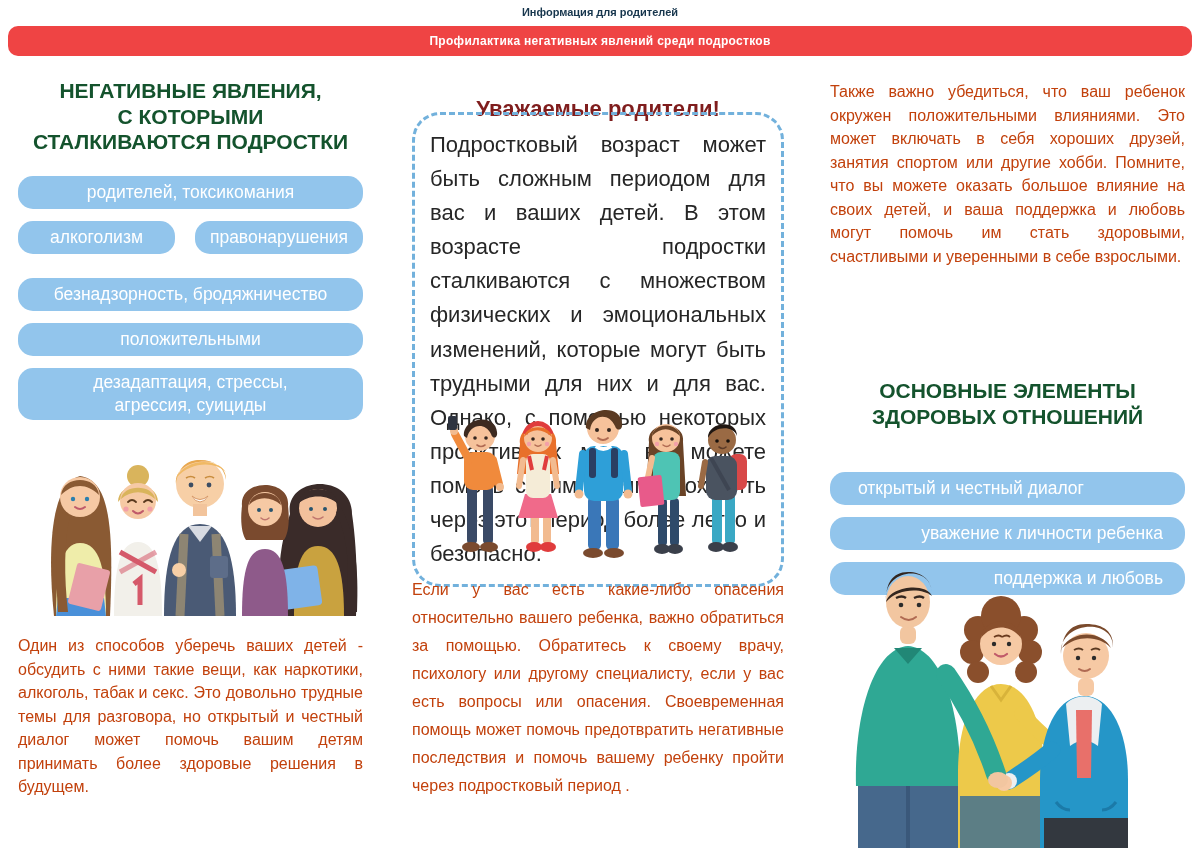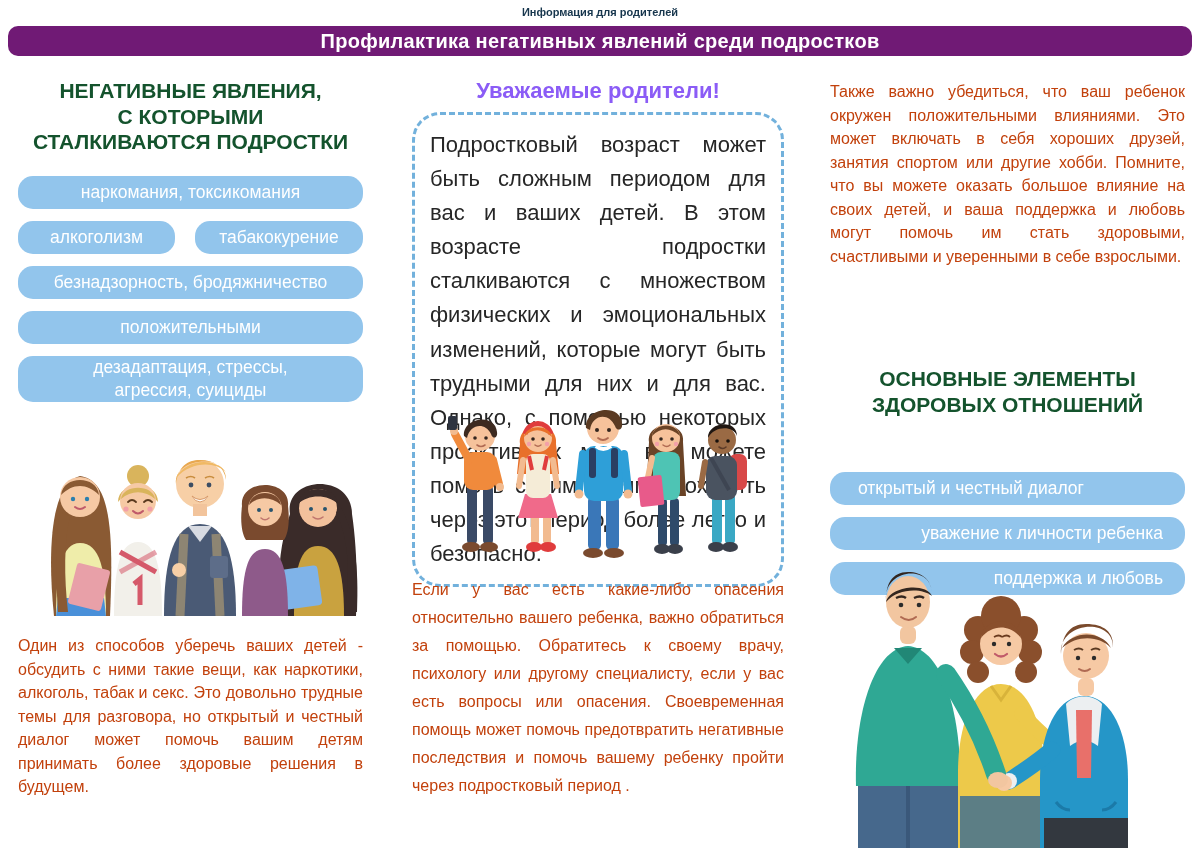--- a/index.html
+++ b/index.html
@@ -2,46 +2,46 @@
 <html lang="ru"><head>
 <meta charset="utf-8">
 <style>
   html,body{margin:0;padding:0;background:#fff;}
   .page{position:relative;width:1200px;height:848px;background:#ffffff;overflow:hidden;
         font-family:"Liberation Sans","DejaVu Sans",sans-serif;color:#2f2f2f;}
 
   
   .kicker{position:absolute;top:6px;left:0;right:0;text-align:center;
           font-size:11px;font-weight:700;color:#17364d;}
-  .banner{position:absolute;top:26px;left:8px;right:8px;height:30px;background:#701a75;
-          border-radius:10px;color:#fff;font-size:20px;font-weight:700;letter-spacing:.3px;
+  .banner{position:absolute;top:26px;left:8px;right:8px;height:30px;background:#ef4444;
+          border-radius:10px;color:#fff;font-size:12px;font-weight:700;letter-spacing:.3px;
           display:flex;align-items:center;justify-content:center;}
 
   
   .col{position:absolute;top:78px;}
   .col-left{left:18px;width:345px;height:770px;}
   .col-mid{left:412px;width:372px;height:770px;}
   .col-right{left:830px;width:355px;height:770px;}
   .abs{position:absolute;left:0;right:0;}
 
   .head-dark{margin:0;text-align:center;color:#14532d;font-size:21px;font-weight:700;line-height:1.22;}
-  .head-blue{margin:0;text-align:center;color:#8b5cf6;font-size:22px;font-weight:700;}
+  .head-blue{margin:18px;text-align:center;color:#7f1d1d;font-size:22px;font-weight:700;}
 
   .para{margin:0;text-align:justify;font-size:16px;line-height:1.47;color:#c2410c;}
   .para-mid{line-height:1.75;}
 
   
   .pill{background:#92c5ec;border-radius:15px;color:#fff;font-size:17.5px;
         height:33px;display:flex;align-items:center;justify-content:center;
         margin-bottom:12px;text-align:center;}
-  .pill-row{display:flex;gap:20px;margin-bottom:12px;}
+  .pill-row{display:flex;gap:20px;margin-bottom:24px;}
   .pill-row .pill{margin-bottom:0;}
   .half1{width:157px;}
   .half2{flex:1;}
-  .pill-tall{height:46px;margin-bottom:0;}
+  .pill-tall{height:52px;margin-bottom:0;}
   .pill-tall span{display:inline-block;max-width:235px;line-height:1.3;}
   .pill-left{justify-content:flex-start;padding-left:28px;}
   .pill-right{justify-content:flex-end;padding-right:22px;}
 
   
   .dash-box{box-sizing:border-box;border:3px dashed #72b1dc;border-radius:28px;
             padding:13px 15px;min-height:262px;}
   .dash-box p{margin:0;text-align:justify;font-size:22px;line-height:1.55;color:#262626;}
 
   .illus{display:block;}
@@ -59,28 +59,28 @@
 
   <section class="col col-left">
     <h2 class="head-dark abs" style="top:0;">
       <span style="display:block">НЕГАТИВНЫЕ ЯВЛЕНИЯ,</span>
       <span style="display:block">С КОТОРЫМИ</span>
       <span style="display:block">СТАЛКИВАЮТСЯ ПОДРОСТКИ</span>
     </h2>
 
     <div class="abs" style="top:98px;">
       <div class="pill">
-          <span>наркомания, токсикомания</span>
+          <span>родителей, токсикомания</span>
         </div>
       <div class="pill-row">
         <div class="pill half1">
             <span>алкоголизм</span>
           </div>
         <div class="pill half2">
-            <span>табакокурение</span>
+            <span>правонарушения</span>
           </div>
       </div>
       <div class="pill">
           <span>безнадзорность, бродяжничество</span>
         </div>
       <div class="pill">
           <span>положительными</span>
         </div>
       <div class="pill pill-tall">
           <span>дезадаптация, стрессы, агрессия, суициды</span>
@@ -264,21 +264,21 @@
         <path d="M286,53 q4,3 7,0" stroke="#5a3a28" stroke-width="1.6" fill="none" stroke-linecap="round"></path>
       </g>
     </svg>
 
     <p class="para para-mid abs" style="top:498px;">Если у вас есть какие-либо опасения относительно вашего ребенка, важно обратиться за помощью. Обратитесь к своему врачу, психологу или другому специалисту, если у вас есть вопросы или опасения. Своевременная помощь может помочь предотвратить негативные последствия и помочь вашему ребенку пройти через подростковый период .</p>
   </section>
 
   <section class="col col-right">
     <p class="para abs" style="top:2px;">Также важно убедиться, что ваш ребенок окружен положительными влияниями. Это может включать в себя хороших друзей, занятия спортом или другие хобби. Помните, что вы можете оказать большое влияние на своих детей, и ваша поддержка и любовь могут помочь им стать здоровыми, счастливыми и уверенными в себе взрослыми.</p>
 
-    <h2 class="head-dark abs" style="top:288px;">
+    <h2 class="head-dark abs" style="top:300px;">
       <span style="display:block">ОСНОВНЫЕ ЭЛЕМЕНТЫ</span>
       <span style="display:block">ЗДОРОВЫХ ОТНОШЕНИЙ</span>
     </h2>
 
     <div class="abs r-pills" style="top:394px;">
       <div class="pill pill-left">
           <span>открытый и честный диалог</span>
         </div>
       <div class="pill pill-right">
           <span>уважение к личности ребенка</span>

